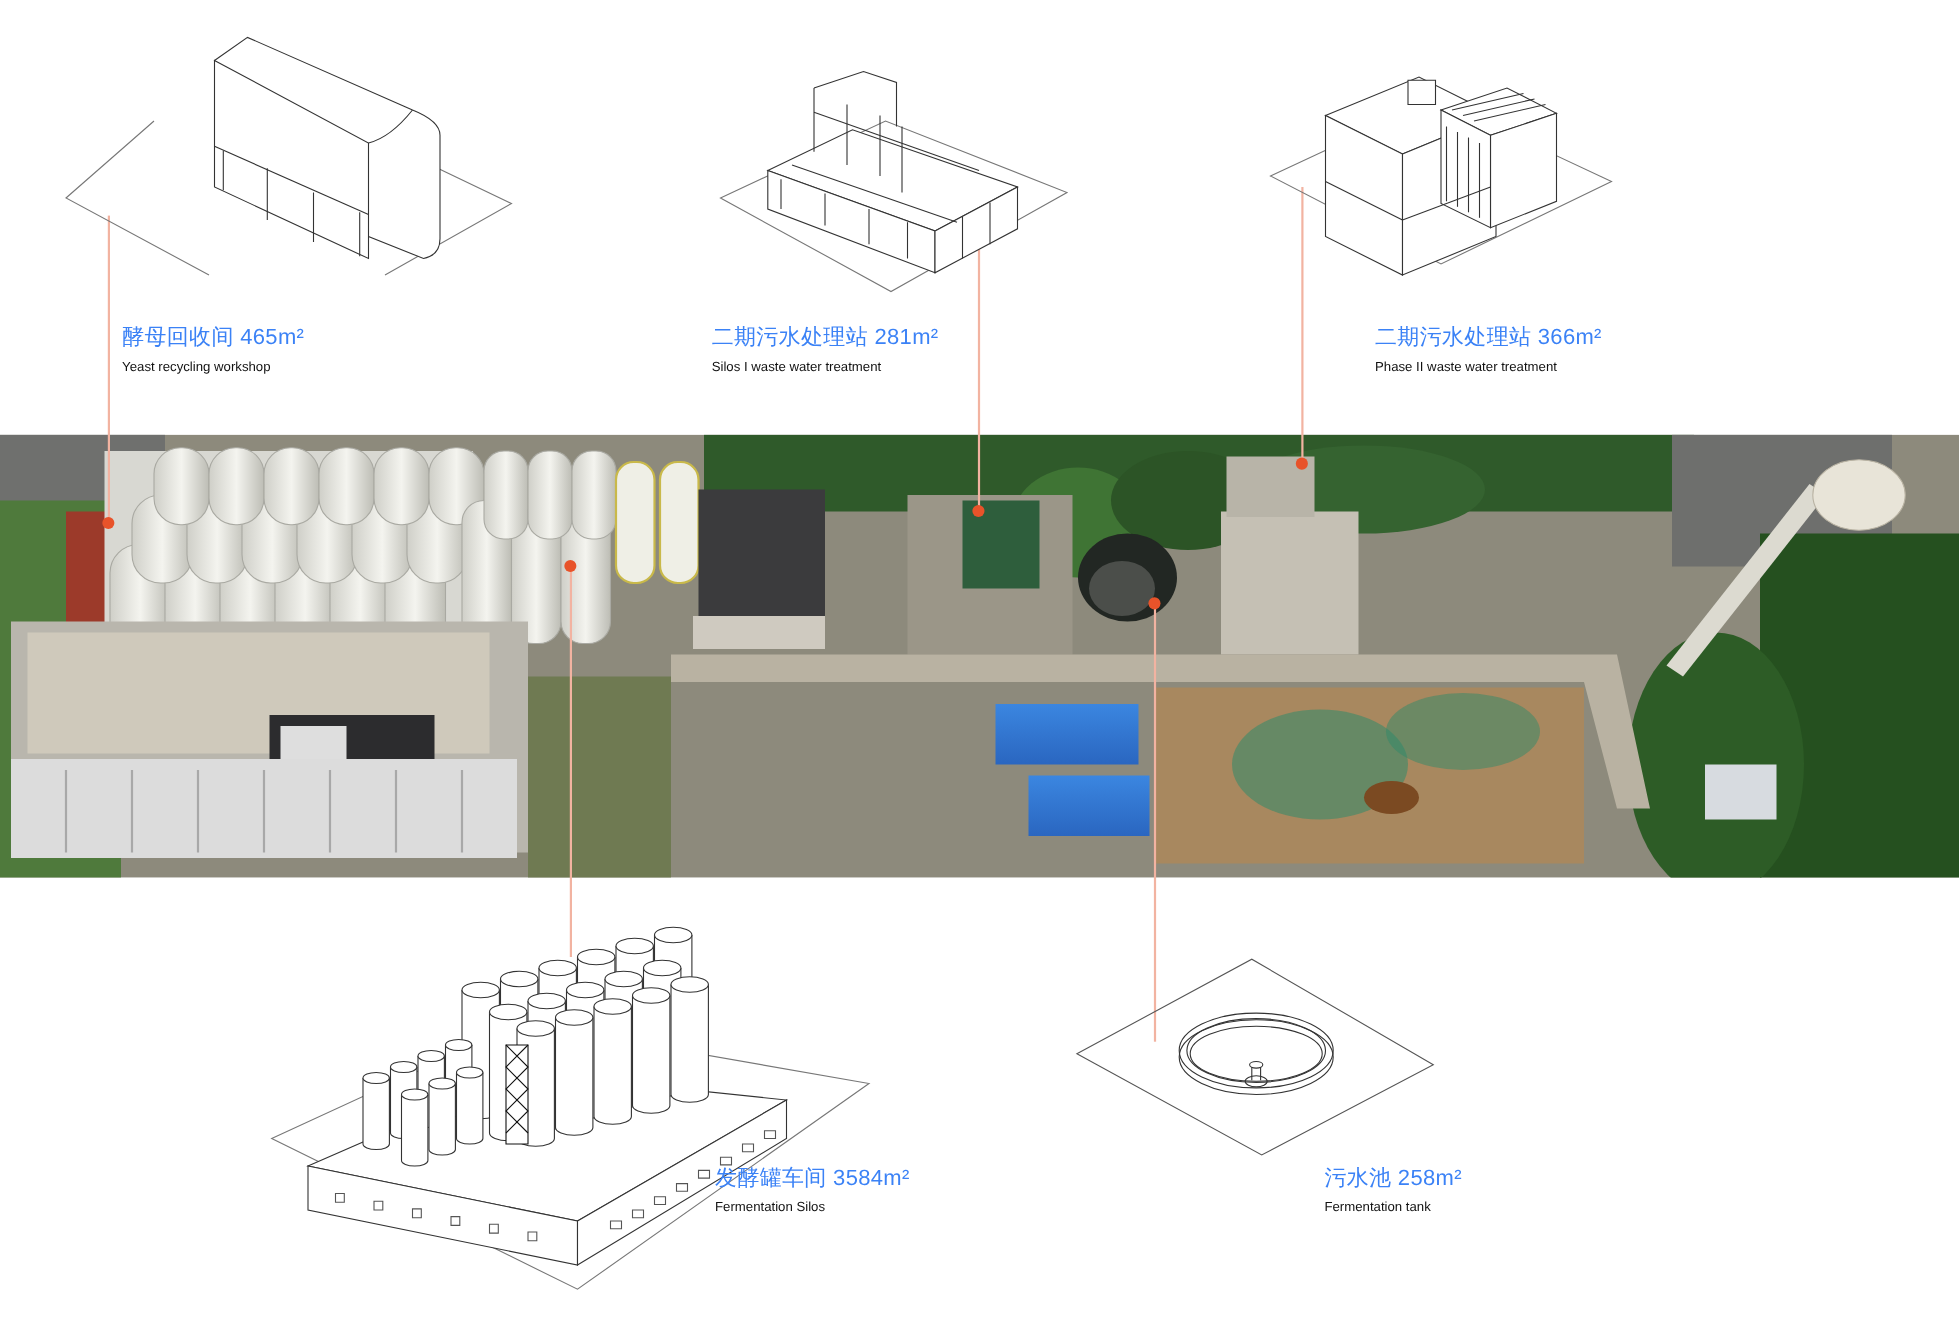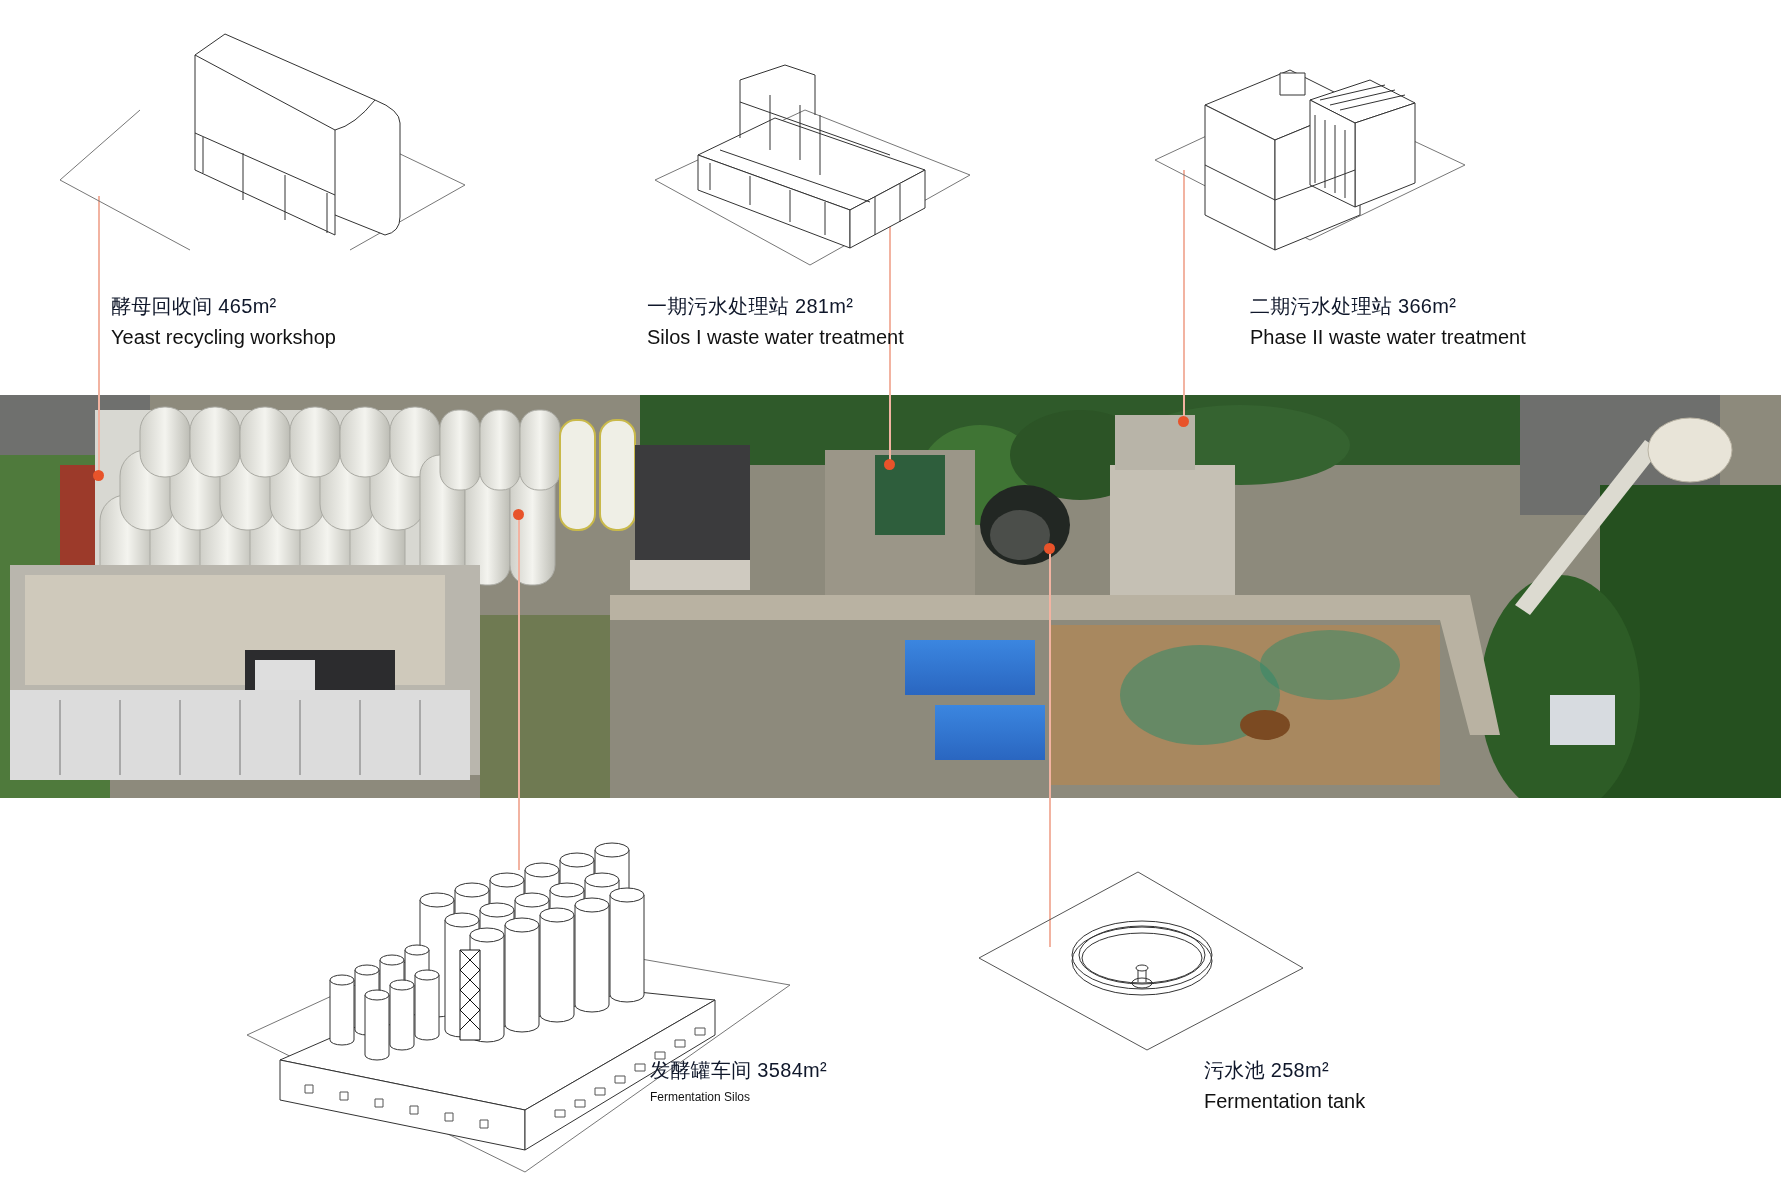--- a/index.html
+++ b/index.html
@@ -1,19 +1,19 @@
 <!DOCTYPE html>
 <html><head>
 <meta charset="utf-8">
 <style>
   html, body { margin:0; padding:0; background:#ffffff; }
   body { width:1781px; height:1200px; position:relative; overflow:hidden;
          font-family:"Liberation Sans", "DejaVu Sans", sans-serif; color:#222; }
-  .label-zh { font-size:20px; color:#0f172a; font-weight:300; white-space:nowrap; letter-spacing:0.3px; }
-  .label-en { font-size:20px; color:#111; white-space:nowrap; margin-top:6px; }
+  .label-zh { font-size:20px; color:#3b82f6; font-weight:300; white-space:nowrap; letter-spacing:0.3px; }
+  .label-en { font-size:12px; color:#111; white-space:nowrap; margin-top:6px; }
   .label { position:absolute; }
   svg.draw { position:absolute; overflow:visible; }
   svg.draw * { vector-effect:non-scaling-stroke; }
   .photo { position:absolute; left:0; top:395px; width:1781px; height:403px; overflow:hidden; }
   .leader { position:absolute; width:1.5px; }
   .dot { position:absolute; width:11px; height:11px; border-radius:50%; margin-left:-5px; margin-top:-5px; }
 </style>
 </head>
 <body>
 
@@ -288,21 +288,21 @@
     <line x1="171" y1="100" x2="171" y2="114"></line>
   <ellipse cx="167" cy="100" rx="6" ry="3" fill="#fff"></ellipse>
 </svg>
 
 <div class="label" style="left:111px; top:293px;">
   <div class="label-zh">酵母回收间 465m²</div>
   <div class="label-en">Yeast recycling workshop</div>
 </div>
 
 <div class="label" style="left:647px; top:293px;">
-  <div class="label-zh">一期污水处理站 281m²</div>
+  <div class="label-zh">二期污水处理站 281m²</div>
   <div class="label-en">Silos I waste water treatment</div>
 </div>
 
 <div class="label" style="left:1204px; top:293px;margin-left:46px;">
   <div class="label-zh">二期污水处理站 366m²</div>
   <div class="label-en">Phase II waste water treatment</div>
 </div>
 
 <div class="label" style="left:650px; top:1057px;">
   <div class="label-zh">发酵罐车间 3584m²</div>

